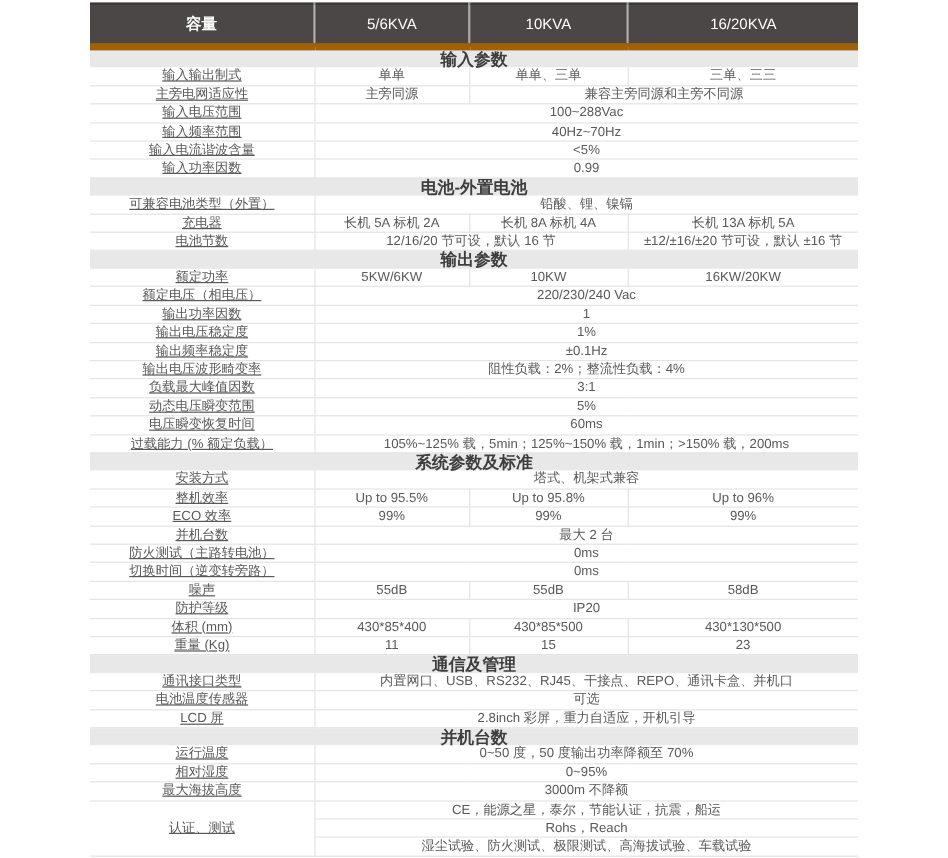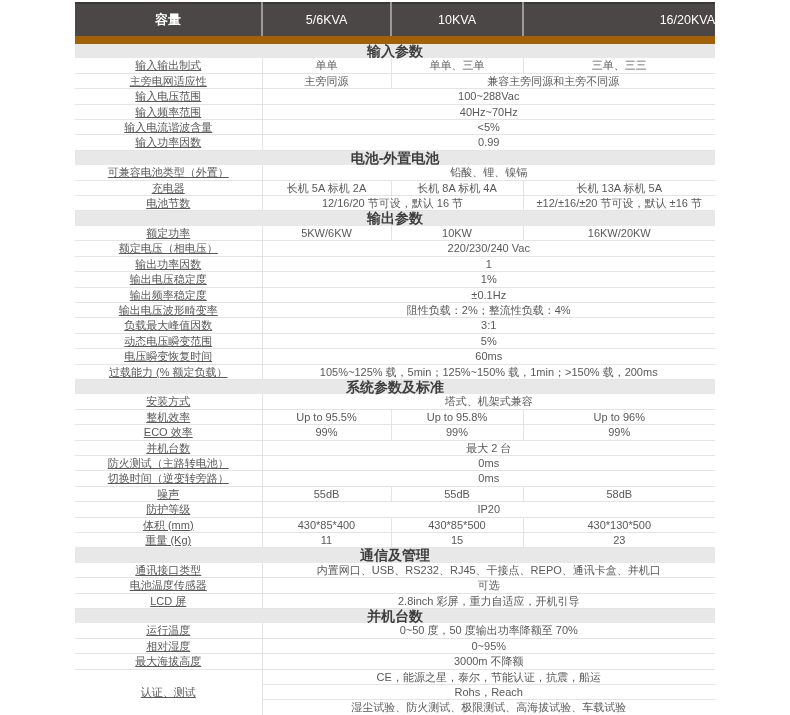--- a/index.html
+++ b/index.html
@@ -21,26 +21,26 @@
   }
   thead th{
     background:var(--header-bg);
     color:var(--header-text);
     height:32px;
     font-size:12.5px;
     font-weight:400;
     text-align:center;
     vertical-align:middle;
     border-top:2px solid #3a3837;
-    border-bottom:8px solid #a16207;
+    border-bottom:6px solid #a16207;
     border-right:2px solid rgba(255,255,255,0.45);
     white-space:nowrap;
     padding:0;
   }
-  thead th:last-child{border-right:none;text-align:right;}
+  thead th:last-child{border-right:none;}
   thead th.cap{font-weight:700;font-size:13px;}
   tbody td{
     height:14.4px;
     line-height:14.4px;
     font-size:11px;
     color:var(--body-text);
     text-align:center;
     vertical-align:middle;
     border-bottom:1px solid var(--grid);
     white-space:nowrap;

